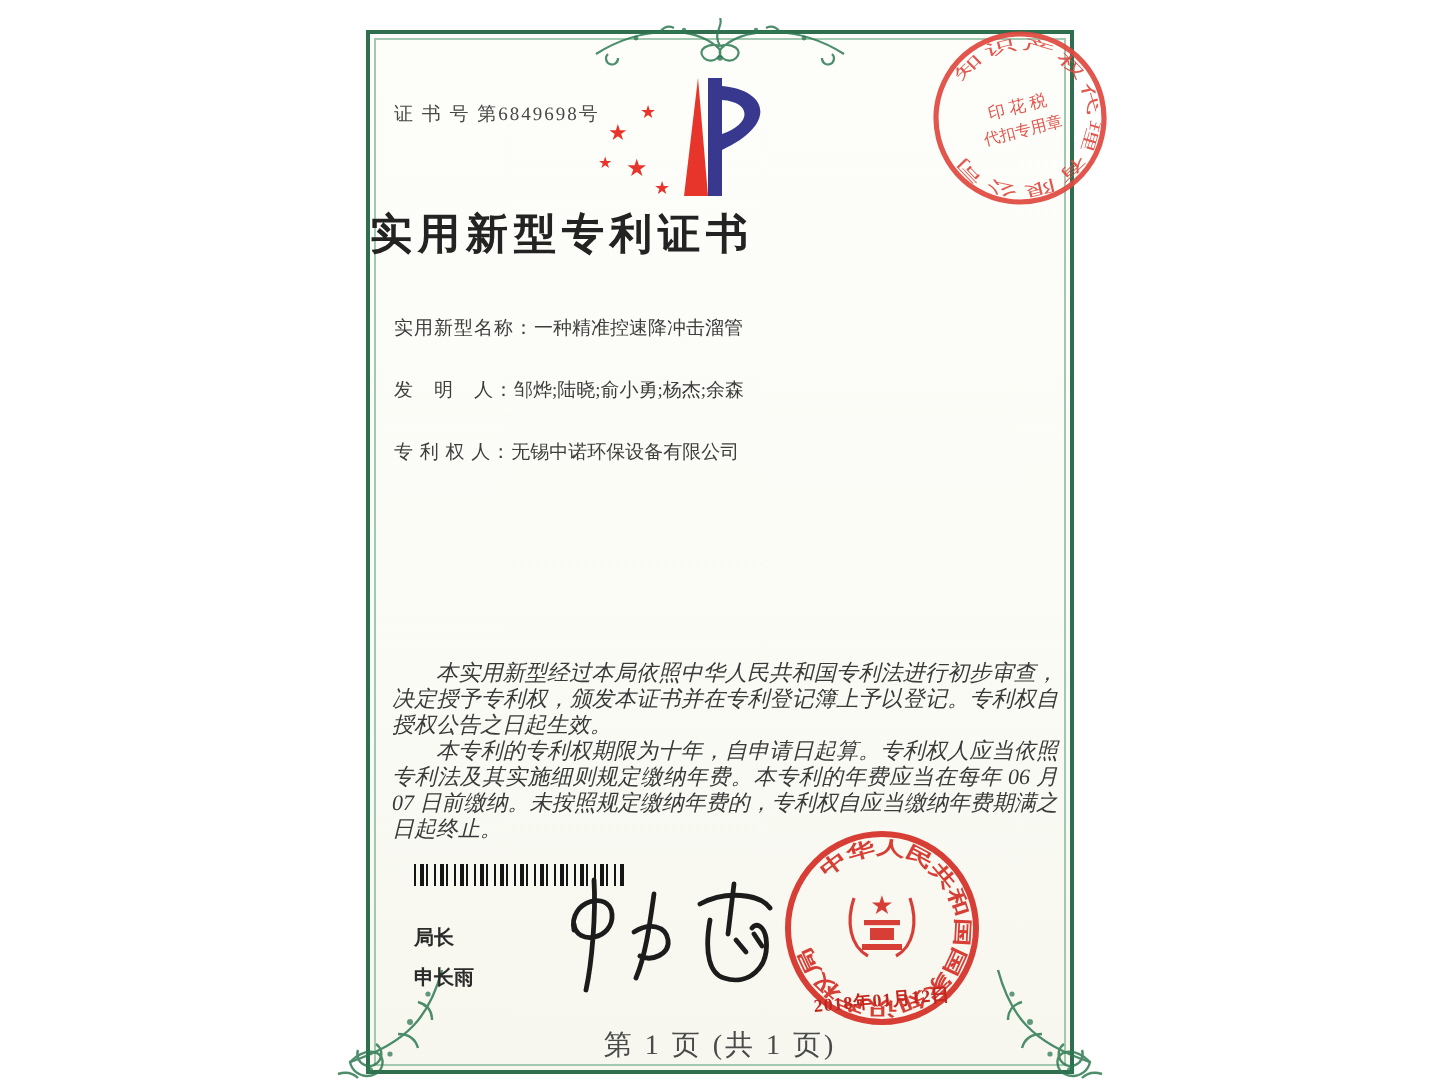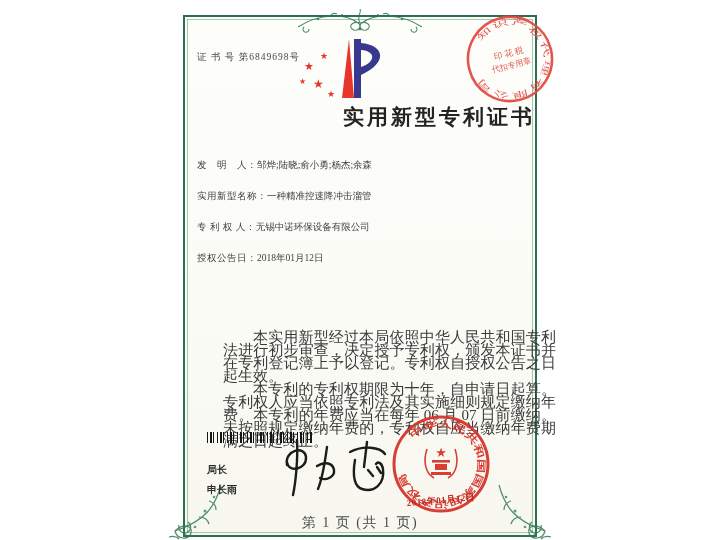--- a/index.html
+++ b/index.html
@@ -20,32 +20,32 @@
   .abs{position:absolute;}
   .cert-no{
     left:12px;top:34px;font-size:9.5px;color:#474747;letter-spacing:1px;white-space:nowrap;
   }
   .logo{left:113px;top:21px;width:92px;height:64px;}
   .seal-agency{
     left:279px;top:-4px;width:92px;height:92px;
     transform:rotate(-14deg);opacity:.93;
   }
   .title{
-    left:0;top:86px;width:100%;text-align:right;
+    left:0;top:86px;width:100%;text-align:left;
     font-size:21px;font-weight:bold;color:#232323;letter-spacing:3px;white-space:nowrap;
   }
   .fields{left:12px;top:142px;width:336px;}
   .field{
     margin-bottom:19px;font-size:9.5px;color:#3d3d3d;white-space:nowrap;height:12px;line-height:12px;
   }
   .field .lab{letter-spacing:.5px;}
   .body-text{
     left:11px;top:314px;width:333px;
-    font-size:15px;line-height:13px;color:#3a3a3a;text-align:justify;
-    margin-left:27px;
+    font-size:11px;line-height:13px;color:#3a3a3a;text-align:justify;
+    font-style:italic;
   }
   .body-text p{margin:0;text-indent:2em;}
   .barcode{
     left:22px;top:415px;width:106px;height:11px;
     background:repeating-linear-gradient(90deg,
       #161616 0px,#161616 1px,transparent 1px,transparent 3px,
       #161616 3px,#161616 5px,transparent 5px,transparent 6px,
       #161616 6px,#161616 7px,transparent 7px,transparent 10px);
   }
   .signer{left:22px;top:443px;font-size:10px;font-weight:bold;color:#2b2b2b;line-height:20px;}
@@ -146,24 +146,23 @@
         <textPath href="#ringA" textLength="178" lengthAdjust="spacingAndGlyphs">知识产权代理有限公司</textPath>
       </text>
     </g>
     <text x="46" y="43" text-anchor="middle" font-size="8.5" fill="#e04a40">印 花 税</text>
     <text x="46" y="55" text-anchor="middle" font-size="8" fill="#e04a40">代扣专用章</text>
   </svg>
 
   <div class="abs title">实用新型专利证书</div>
 
   <div class="abs fields">
+    <div class="field"><span class="lab">实用新型名称：</span><span>一种精准控速降冲击溜管</span></div>
     <div class="field"><span class="lab">发　明　人：</span><span>邹烨;陆晓;俞小勇;杨杰;余森</span></div>
-    <div class="field"><span class="lab">实用新型名称：</span><span>一种精准控速降冲击溜管</span></div>
     <div class="field"><span class="lab">专 利 权 人：</span><span>无锡中诺环保设备有限公司</span></div>
-    <div class="field"><span class="lab">授权公告日：</span><span>2018年01月12日</span></div>
   </div>
 
   <div class="abs body-text">
     <p>本实用新型经过本局依照中华人民共和国专利法进行初步审查，决定授予专利权，颁发本证书并在专利登记簿上予以登记。专利权自授权公告之日起生效。</p>
     <p>本专利的专利权期限为十年，自申请日起算。专利权人应当依照专利法及其实施细则规定缴纳年费。本专利的年费应当在每年 06 月 07 日前缴纳。未按照规定缴纳年费的，专利权自应当缴纳年费期满之日起终止。</p>
   </div>
 
   <div class="abs barcode"></div>
 
   <div class="abs signer">

